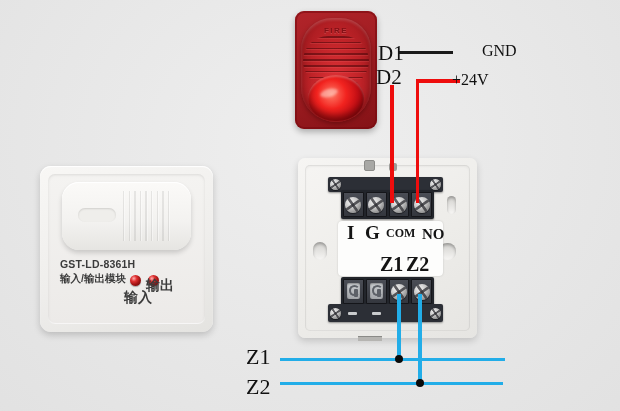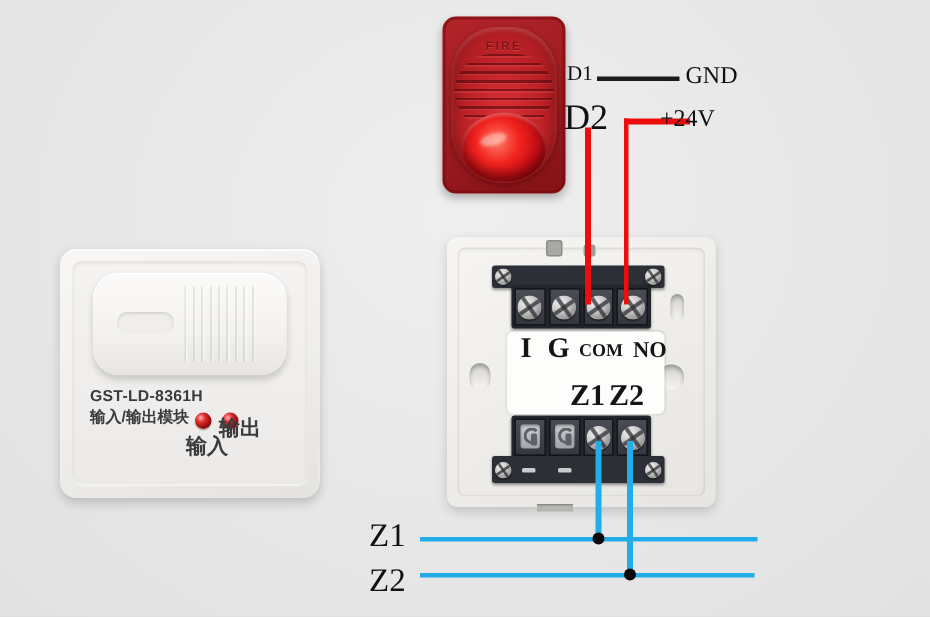--- a/index.html
+++ b/index.html
@@ -112,24 +112,24 @@
   .v24-wire-h{ left:415.5px; top:79px; width:44px; height:3.6px; }
   .v24-wire-v{ left:415.5px; top:79px; width:3.6px; height:124px; }
   .z1-wire-v{ left:396.5px; top:294px; width:4px; height:67px; }
   .z2-wire-v{ left:417.5px; top:294px; width:4px; height:91px; }
   .z1-line{ left:280px; top:357.5px; width:225px; height:3.4px; }
   .z2-line{ left:280px; top:381.5px; width:223px; height:3.4px; }
   .jdot{ width:8px; height:8px; border-radius:50%; background:#0a0a0a; z-index:7; }
   .jdot-z1{ left:394.5px; top:355.2px; } .jdot-z2{ left:415.5px; top:379.2px; }
 
   .wlabel{ position:absolute; font-family:"Liberation Serif", serif; color:#101010; line-height:1; z-index:6; }
-  .d1-label{ left:378px; top:43px; font-size:14px;text-align:center; }
-  .d2-label{ left:376px; top:67px; font-size:24px; }
-  .gnd-label{ left:457px; top:43px; font-size:16px; }
-  .v24-label{ left:440px; top:72px; font-size:16px; }
+  .d1-label{ left:378px; top:43px; font-size:21px;text-align:center; }
+  .d2-label{ left:376px; top:67px; font-size:21px; }
+  .gnd-label{ left:482px; top:43px; font-size:16px; }
+  .v24-label{ left:452px; top:72px; font-size:16px; }
   .z1-label{ left:246px; top:346px; font-size:22px; }
   .z2-label{ left:246px; top:376px; font-size:22px; }
 
   
   .watermark{ left:433px; top:366px; display:flex; align-items:center; z-index:8; }
   .wm-logo{ position:relative; width:37px; height:34px; }
   .wm-bubble-big{ position:absolute; left:2px; top:5px; width:24px; height:22px; border-radius:50%;
     background:rgba(255,255,255,.8); }
   .wm-bubble-big::before, .wm-bubble-big::after{ content:""; position:absolute; top:7px; width:3px; height:3px;
     border-radius:50%; background:rgba(190,190,190,.8); }

